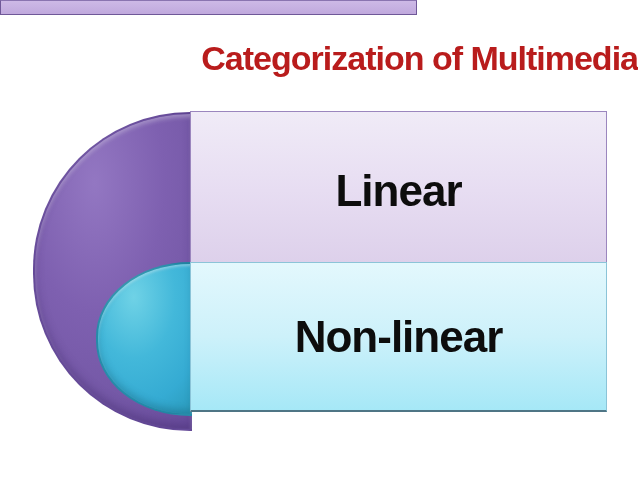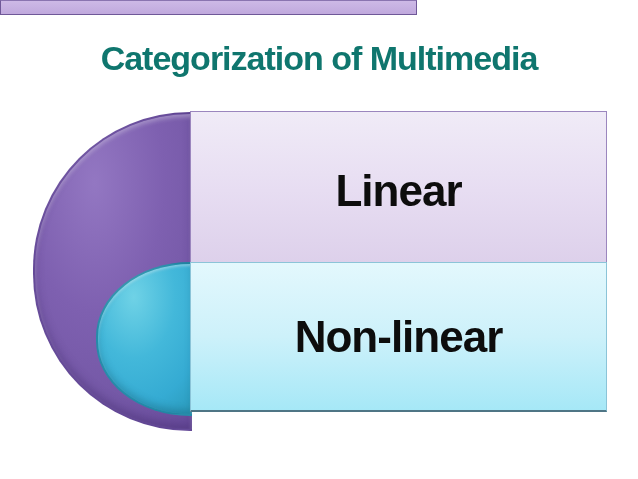--- a/index.html
+++ b/index.html
@@ -14,26 +14,26 @@
     height: 479px;
     background: #ffffff;
     overflow: hidden;
   }
   .title {
     position: absolute;
     top: 38px;
     left: 0;
     width: 638px;
     margin: 0;
-    text-align: center;
+    text-align: right;
     font-size: 34px;
     line-height: 40px;
     font-weight: bold;
     letter-spacing: -1px;
-    color: #0f766e;
+    color: #b91c1c;
   }
   
   .shape { position: absolute; }
   .purple {
     left: 33px;
     top: 112px;
     width: 157px;
     height: 315px;
     border-radius: 157px 0 0 157px;
     background: radial-gradient(ellipse 130% 120% at 38% 22%,

